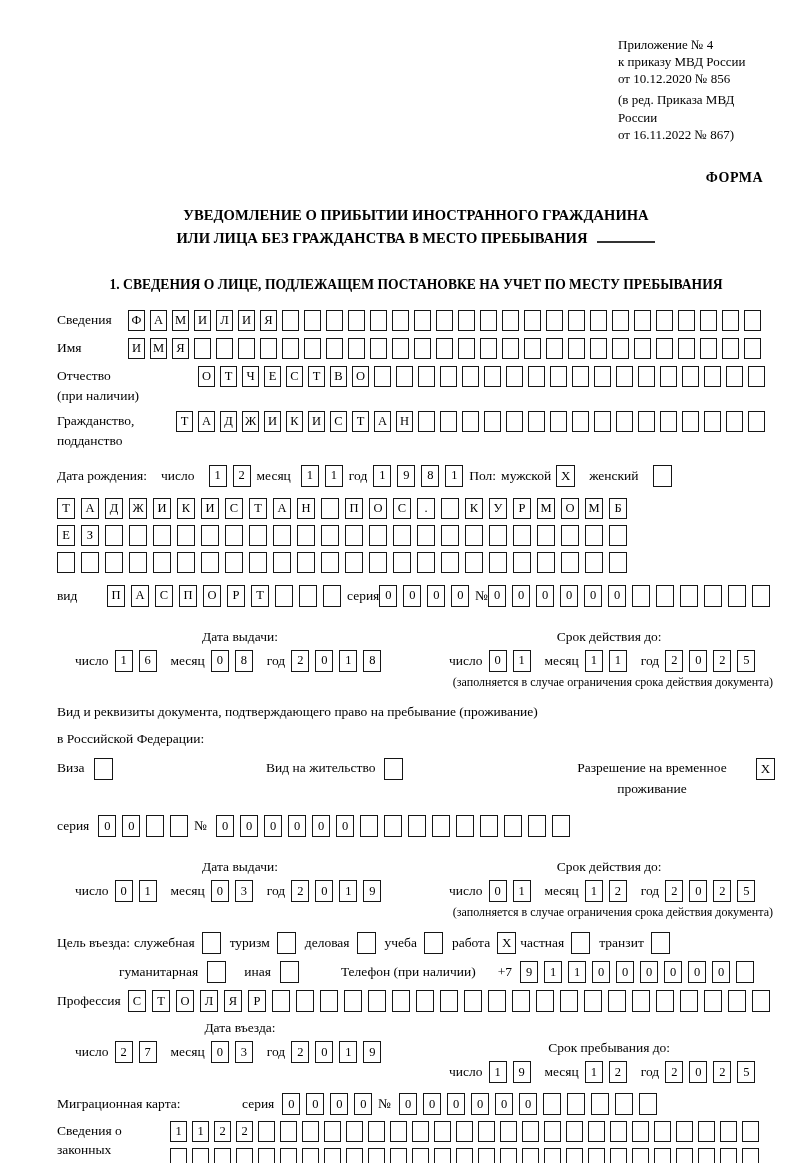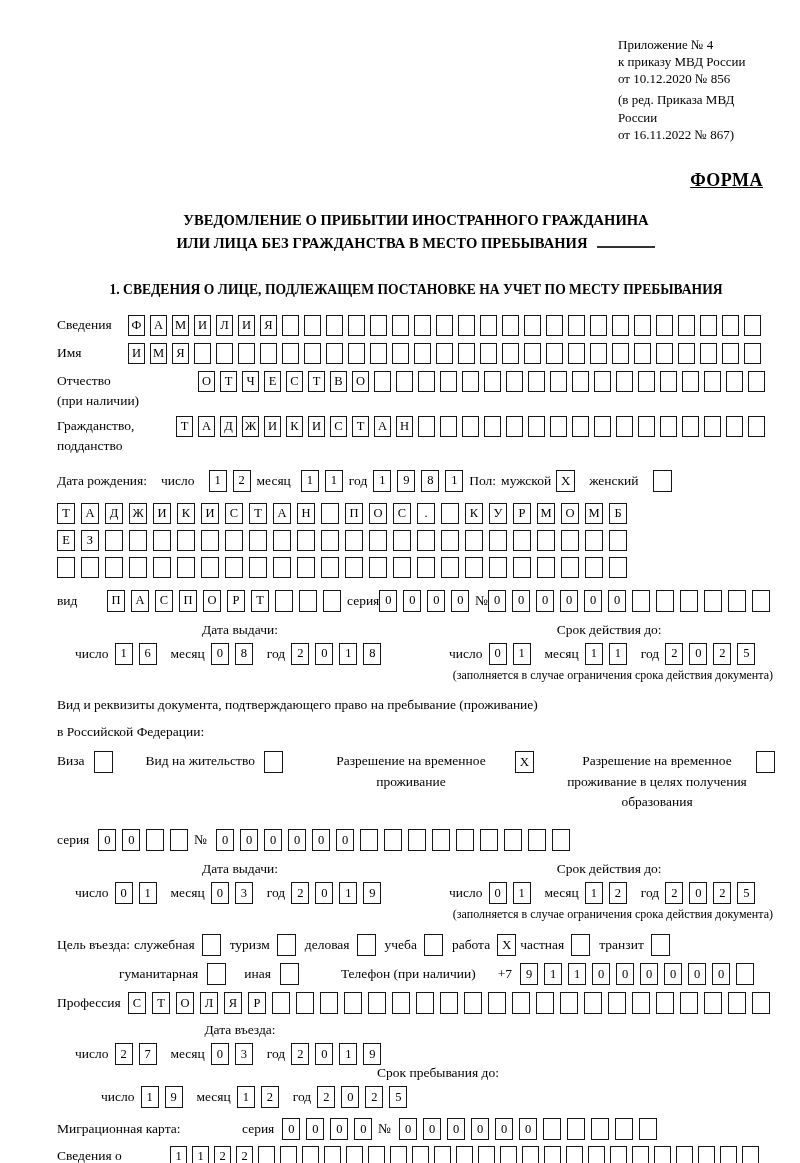--- a/index.html
+++ b/index.html
@@ -5,21 +5,21 @@
 <style>
   html,body{margin:0;padding:0;background:#ffffff;}
   body{width:800px;height:1163px;overflow:hidden;color:#000;
        font-family:"Liberation Serif","DejaVu Serif",serif;}
   .page{padding:36px 25px 0 57px;box-sizing:border-box;width:800px;}
 
   
   .ref-block{margin-left:561px;font-size:13px;line-height:1.32;}
   .ref-block .amend{font-size:13px;margin-top:4px;line-height:1.32;}
   .form-label{text-align:right;padding-right:12px;font-weight:bold;
-              font-size:18px;letter-spacing:.5px;margin-top:27px;text-decoration:underline;}
+              font-size:14px;letter-spacing:.5px;margin-top:27px;}
 
   
   .title{text-align:center;font-weight:bold;font-size:14.6px;line-height:1.6;margin-top:18px;}
   .blank-underline{display:inline-block;width:58px;border-bottom:2px solid #333;
                    height:12px;margin-left:10px;}
   .section-heading{font-weight:bold;font-size:13.6px;text-align:center;margin-top:26px;}
 
   
   .frow{display:flex;align-items:center;margin-top:7px;font-size:13.5px;}
   .frow.top{align-items:flex-start;}
@@ -36,21 +36,21 @@
       font-size:13px;flex:none;background:#fff;}
 
   
   .cellrows .cells{margin-bottom:6px;}
   .label-lines div{line-height:19px;}
 
   
   .doc-heading{text-align:center;font-weight:bold;font-size:13.5px;margin-top:6px;}
 
   
-  .dates-row{display:flex;margin-top:10px;}
+  .dates-row{display:flex;margin-top:22px;}
   .date-group{flex:none;}
   .dg-heading{text-align:center;font-size:13.5px;margin-bottom:5px;}
   .dg-line{display:flex;align-items:center;font-size:13.5px;}
   .dg-line .dg-lab{margin-right:6px;}
   .dg-line .cells{margin-right:8px;}
   .date-note{font-size:12px;text-align:right;padding-right:2px;margin-top:3px;}
 
   
   .intro{font-size:13.5px;line-height:2.0;margin-top:8px;}
   .res-options{display:flex;align-items:flex-start;justify-content:space-between;
@@ -457,24 +457,20 @@
       <span class="cb"></span>
     </span>
     <span class="res-opt">
       <span class="opt-label">Вид на жительство</span>
       <span class="cb"></span>
     </span>
     <span class="res-opt">
       <span class="opt-label center w185">Разрешение на временное проживание</span>
       <span class="cb">X</span>
     </span>
-    <span class="res-opt">
-      <span class="opt-label center w180">Разрешение на временное проживание в целях получения образования</span>
-      <span class="cb"></span>
-    </span>
   </div>
 
   <div class="frow" style="margin-top:16px;">
     <span>серия</span>
     <span style="width:9px;"></span>
     <span class="cells dcells">
         <span class="cell">0</span>
         <span class="cell">0</span>
         <span class="cell"></span>
         <span class="cell"></span>
@@ -631,21 +627,21 @@
         <span class="cell"></span>
         <span class="cell"></span>
         <span class="cell"></span>
         <span class="cell"></span>
         <span class="cell"></span>
         <span class="cell"></span>
         <span class="cell"></span>
       </span>
   </div>
 
-  <div class="dates-row" style="margin-top:8px;flex-direction:column;">
+  <div class="dates-row" style="margin-top:8px;">
     <div class="date-group" style="width:330px;margin-left:18px;">
       <div class="dg-heading">Дата въезда:</div>
       <div class="dg-line">
         <span class="dg-lab">число</span>
         <span class="cells dcells">
             <span class="cell">2</span>
             <span class="cell">7</span>
           </span>
         <span class="dg-lab">месяц</span>
         <span class="cells dcells">
@@ -654,21 +650,21 @@
           </span>
         <span class="dg-lab">год</span>
         <span class="cells dcells">
             <span class="cell">2</span>
             <span class="cell">0</span>
             <span class="cell">1</span>
             <span class="cell">9</span>
           </span>
       </div>
     </div>
-    <div class="date-group" style="margin-left:44px;">
+    <div class="date-group" style="margin-left:44px;margin-top:20px;">
       <div class="dg-heading">Срок пребывания до:</div>
       <div class="dg-line">
         <span class="dg-lab">число</span>
         <span class="cells dcells">
             <span class="cell">1</span>
             <span class="cell">9</span>
           </span>
         <span class="dg-lab">месяц</span>
         <span class="cells dcells">
             <span class="cell">1</span>

